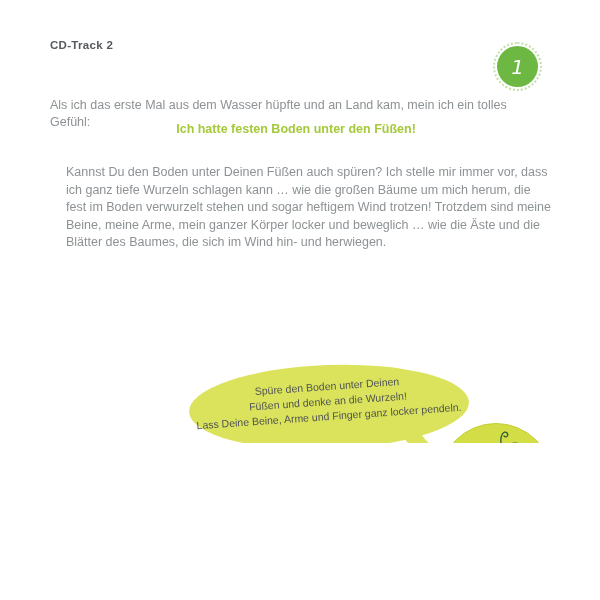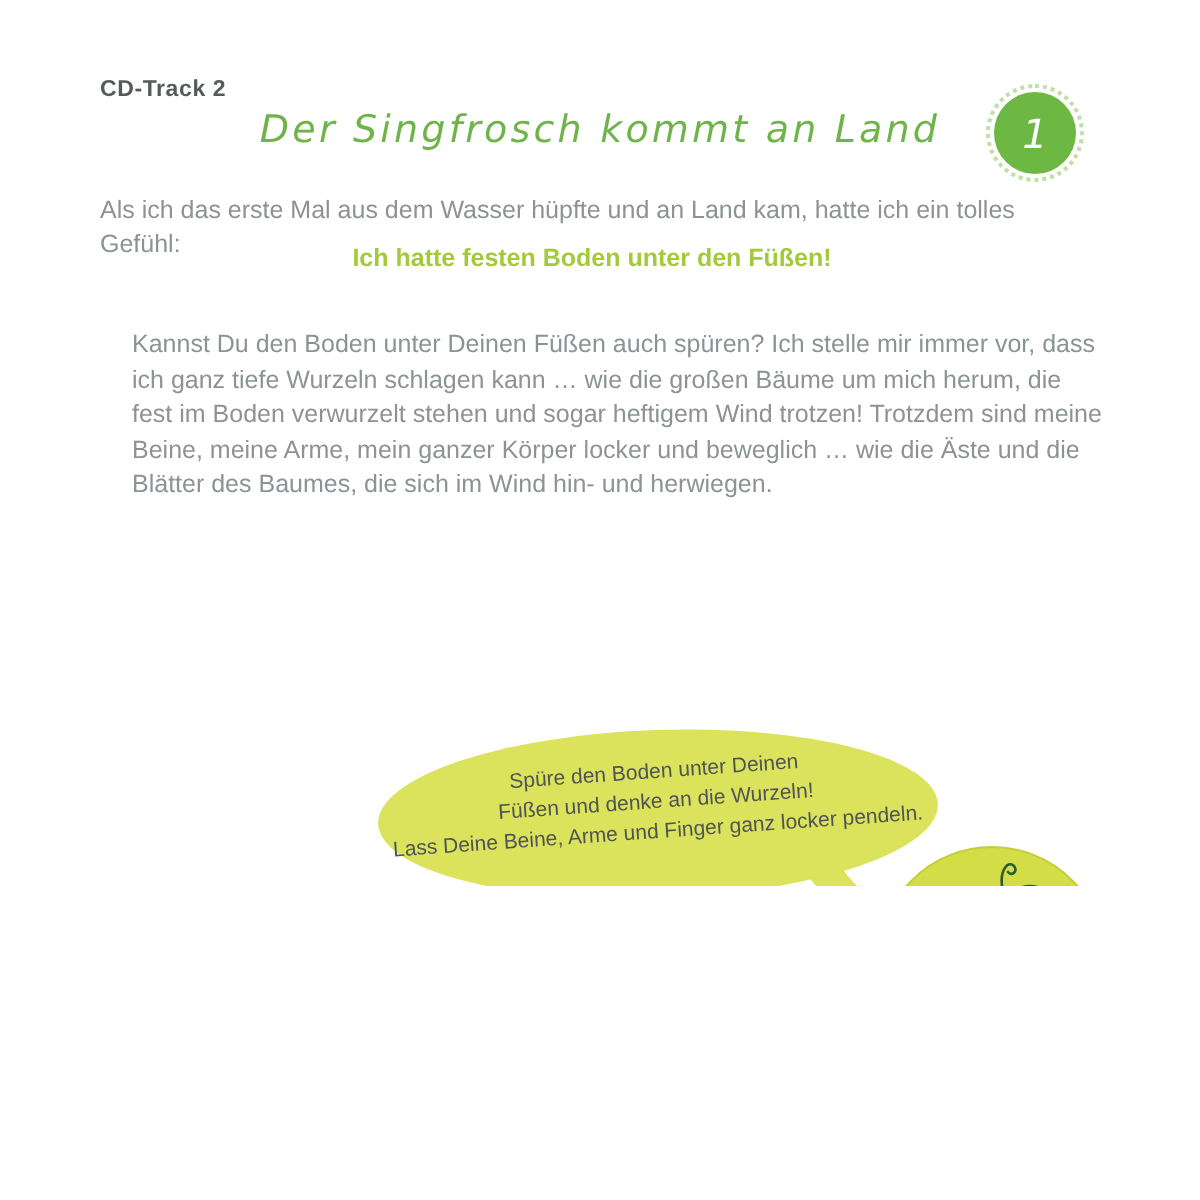--- a/index.html
+++ b/index.html
@@ -65,27 +65,26 @@
     font-size:16px;color:var(--page-number-gray);
   }
 </style>
 </head>
 <body>
 
 <div class="page">
 
   <div class="track-label">CD-Track 2</div>
 
-  <div class="title">Der Singfrosch kommt an Land</div>
 
   <div class="badge">
     <div class="badge-inner">1</div>
   </div>
 
-  <p class="intro">Als ich das erste Mal aus dem Wasser hüpfte und an Land kam, hatte ich ein tolles Gefühl:</p>
+  <p class="intro">Als ich das erste Mal aus dem Wasser hüpfte und an Land kam, mein ich ein tolles Gefühl:</p>
 
   <p class="highlight">Ich hatte festen Boden unter den Füßen!</p>
 
   <p class="body-text">Kannst Du den Boden unter Deinen Füßen auch spüren? Ich stelle mir immer vor, dass ich ganz tiefe Wurzeln schlagen kann … wie die großen Bäume um mich herum, die fest im Boden verwurzelt stehen und sogar heftigem Wind trotzen! Trotzdem sind meine Beine, meine Arme, mein ganzer Körper locker und beweglich … wie die Äste und die Blätter des Baumes, die sich im Wind hin- und herwiegen.</p>
 
   <svg class="bubble-svg" width="290" height="105" viewBox="0 0 290 105" aria-hidden="true">
     <g fill="#dae35b">
       <ellipse cx="146" cy="45" rx="140" ry="42" transform="rotate(-2 146 45)"></ellipse>
       <path d="M218,72 C230,90 246,99 263,93 C249,86 239,76 234,65 Z"></path>
     </g>

